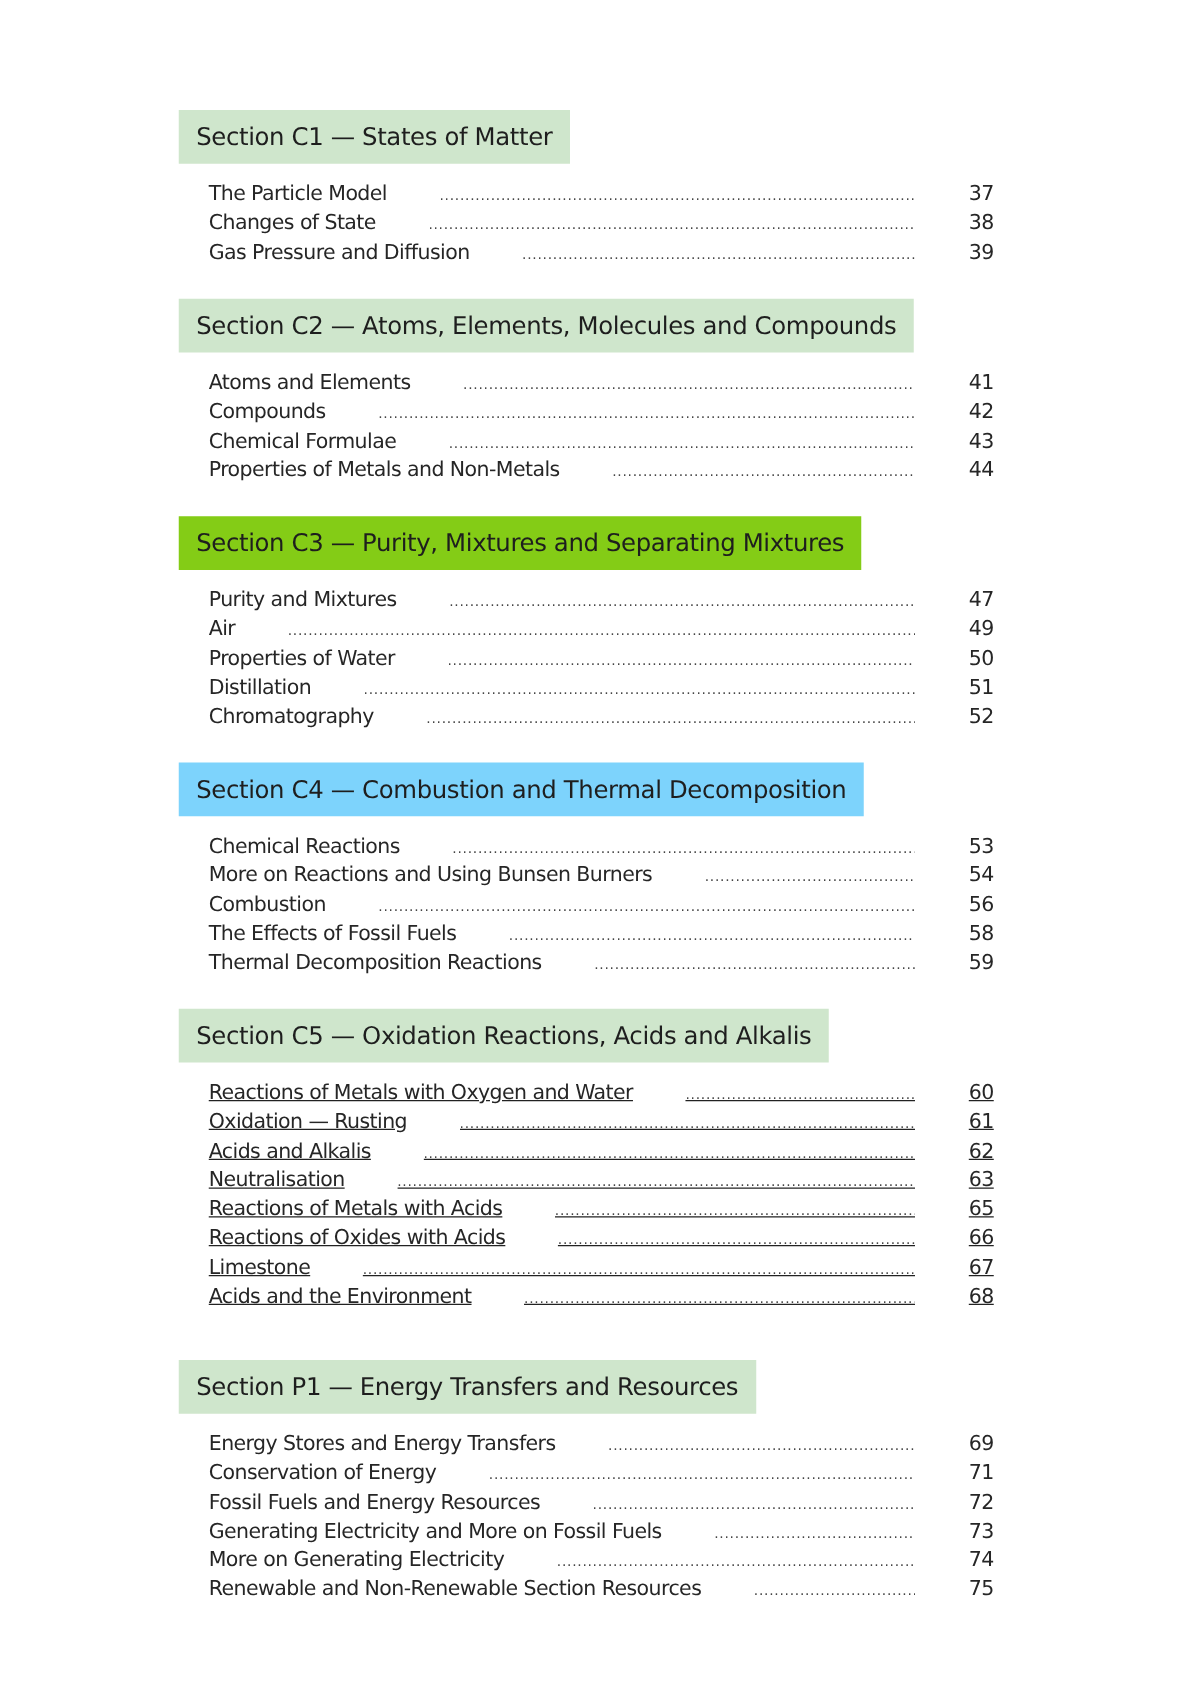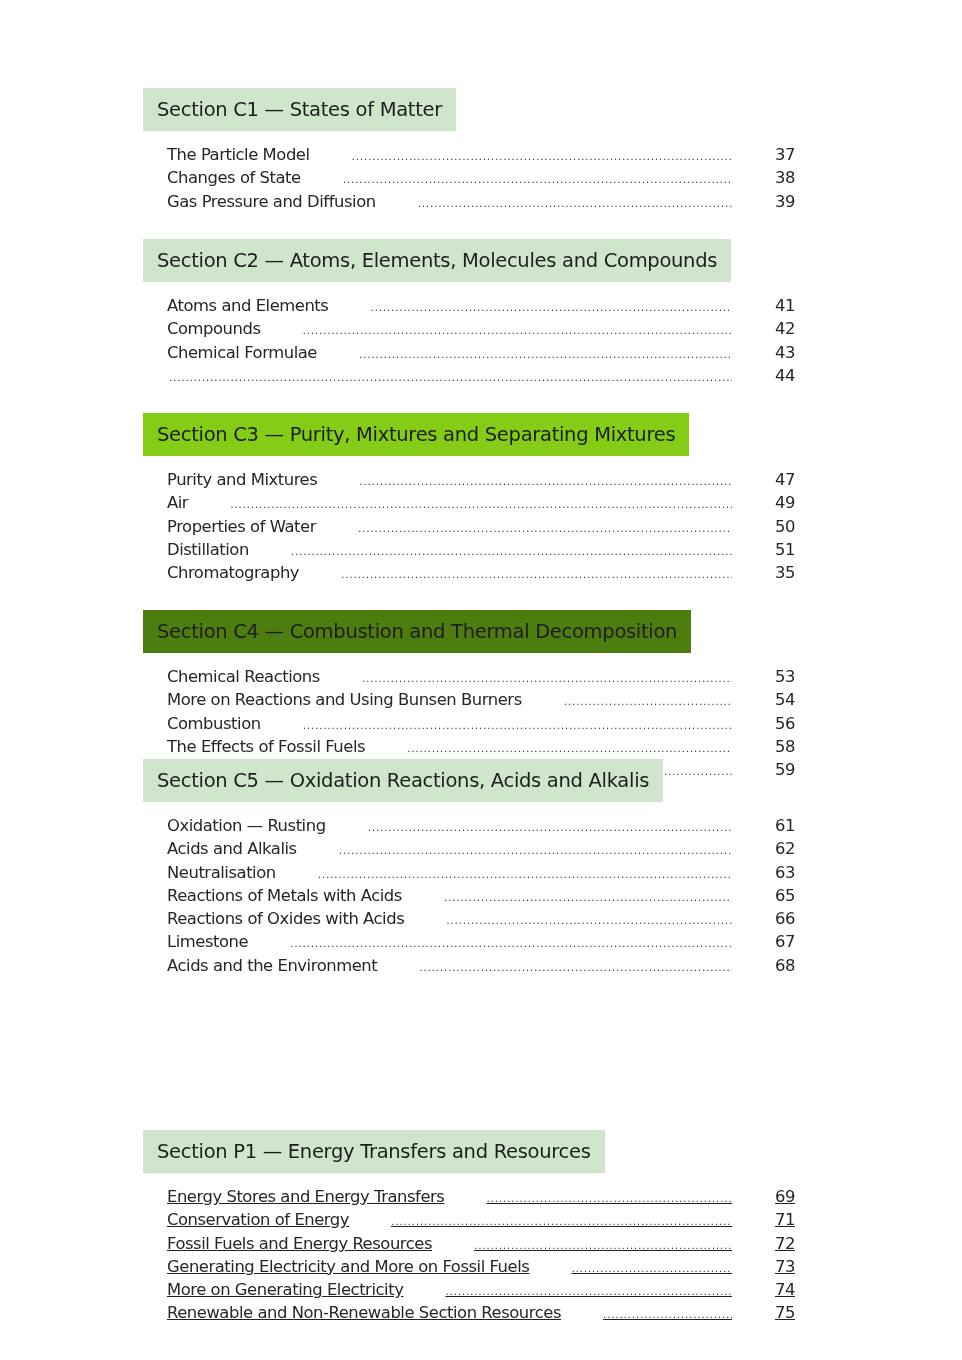--- a/index.html
+++ b/index.html
@@ -57,20 +57,21 @@
           <span class="title">Compounds</span>
           <span class="leader"></span>
           <span class="page-num">42</span>
         </div>
       <div class="entry">
           <span class="title">Chemical Formulae</span>
           <span class="leader"></span>
           <span class="page-num">43</span>
         </div>
       <div class="entry">
+          <span class="title">Properties of Metals and Non-Metals</span>
           <span class="leader"></span>
           <span class="page-num">44</span>
         </div>
     </div>
   </div>
 
   <div class="section" style="top:413px;">
     <div class="section-header" style="background: #84cc16;">Section C3 — Purity, Mixtures and Separating Mixtures</div>
     <div class="entries">
       <div class="entry">
@@ -89,27 +90,27 @@
           <span class="page-num">50</span>
         </div>
       <div class="entry">
           <span class="title">Distillation</span>
           <span class="leader"></span>
           <span class="page-num">51</span>
         </div>
       <div class="entry">
           <span class="title">Chromatography</span>
           <span class="leader"></span>
-          <span class="page-num">35</span>
+          <span class="page-num">52</span>
         </div>
     </div>
   </div>
 
   <div class="section" style="top:610px;">
-    <div class="section-header" style="background: #4d7c0f;">Section C4 — Combustion and Thermal Decomposition</div>
+    <div class="section-header" style="background: #7dd3fc;">Section C4 — Combustion and Thermal Decomposition</div>
     <div class="entries">
       <div class="entry">
           <span class="title">Chemical Reactions</span>
           <span class="leader"></span>
           <span class="page-num">53</span>
         </div>
       <div class="entry">
           <span class="title">More on Reactions and Using Bunsen Burners</span>
           <span class="leader"></span>
           <span class="page-num">54</span>
@@ -125,24 +126,29 @@
           <span class="page-num">58</span>
         </div>
       <div class="entry">
           <span class="title">Thermal Decomposition Reactions</span>
           <span class="leader"></span>
           <span class="page-num">59</span>
         </div>
     </div>
   </div>
 
-  <div class="section" style="top:759px;">
+  <div class="section" style="top:807px;text-decoration:underline;">
     <div class="section-header" style="background: rgb(207, 230, 204);">Section C5 — Oxidation Reactions, Acids and Alkalis</div>
     <div class="entries">
       <div class="entry">
+          <span class="title">Reactions of Metals with Oxygen and Water</span>
+          <span class="leader"></span>
+          <span class="page-num">60</span>
+        </div>
+      <div class="entry">
           <span class="title">Oxidation — Rusting</span>
           <span class="leader"></span>
           <span class="page-num">61</span>
         </div>
       <div class="entry">
           <span class="title">Acids and Alkalis</span>
           <span class="leader"></span>
           <span class="page-num">62</span>
         </div>
       <div class="entry">
@@ -166,21 +172,21 @@
           <span class="page-num">67</span>
         </div>
       <div class="entry">
           <span class="title">Acids and the Environment</span>
           <span class="leader"></span>
           <span class="page-num">68</span>
         </div>
     </div>
   </div>
 
-  <div class="section" style="top:1130px;text-decoration:underline;">
+  <div class="section" style="top:1088px;">
     <div class="section-header" style="background: rgb(207, 230, 204);">Section P1 — Energy Transfers and Resources</div>
     <div class="entries">
       <div class="entry">
           <span class="title">Energy Stores and Energy Transfers</span>
           <span class="leader"></span>
           <span class="page-num">69</span>
         </div>
       <div class="entry">
           <span class="title">Conservation of Energy</span>
           <span class="leader"></span>

